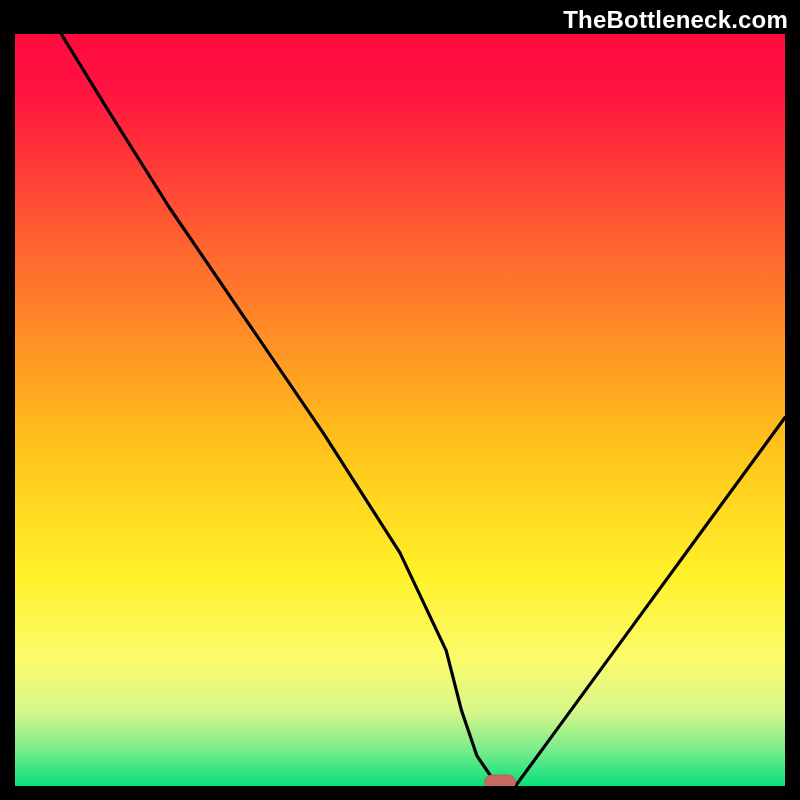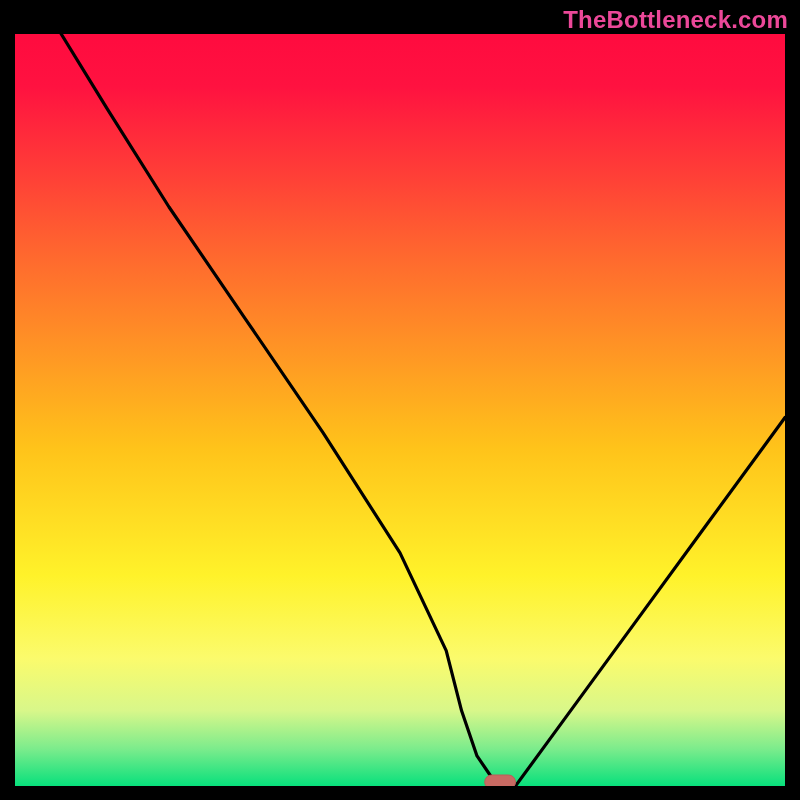--- a/index.html
+++ b/index.html
@@ -13,21 +13,21 @@
   .frame {
     position: relative;
     width: 800px;
     height: 800px;
     background: #000;
   }
   .watermark {
     position: absolute;
     top: 6px;
     right: 12px;
-    color: #ec4899;
+    color: #ffffff;
     font-family: Arial, Helvetica, sans-serif;
     font-size: 24px;
     font-weight: bold;
     letter-spacing: 0.2px;
     z-index: 10;
   }
   .plot {
     position: absolute;
     left: 15px;
     top: 34px;

